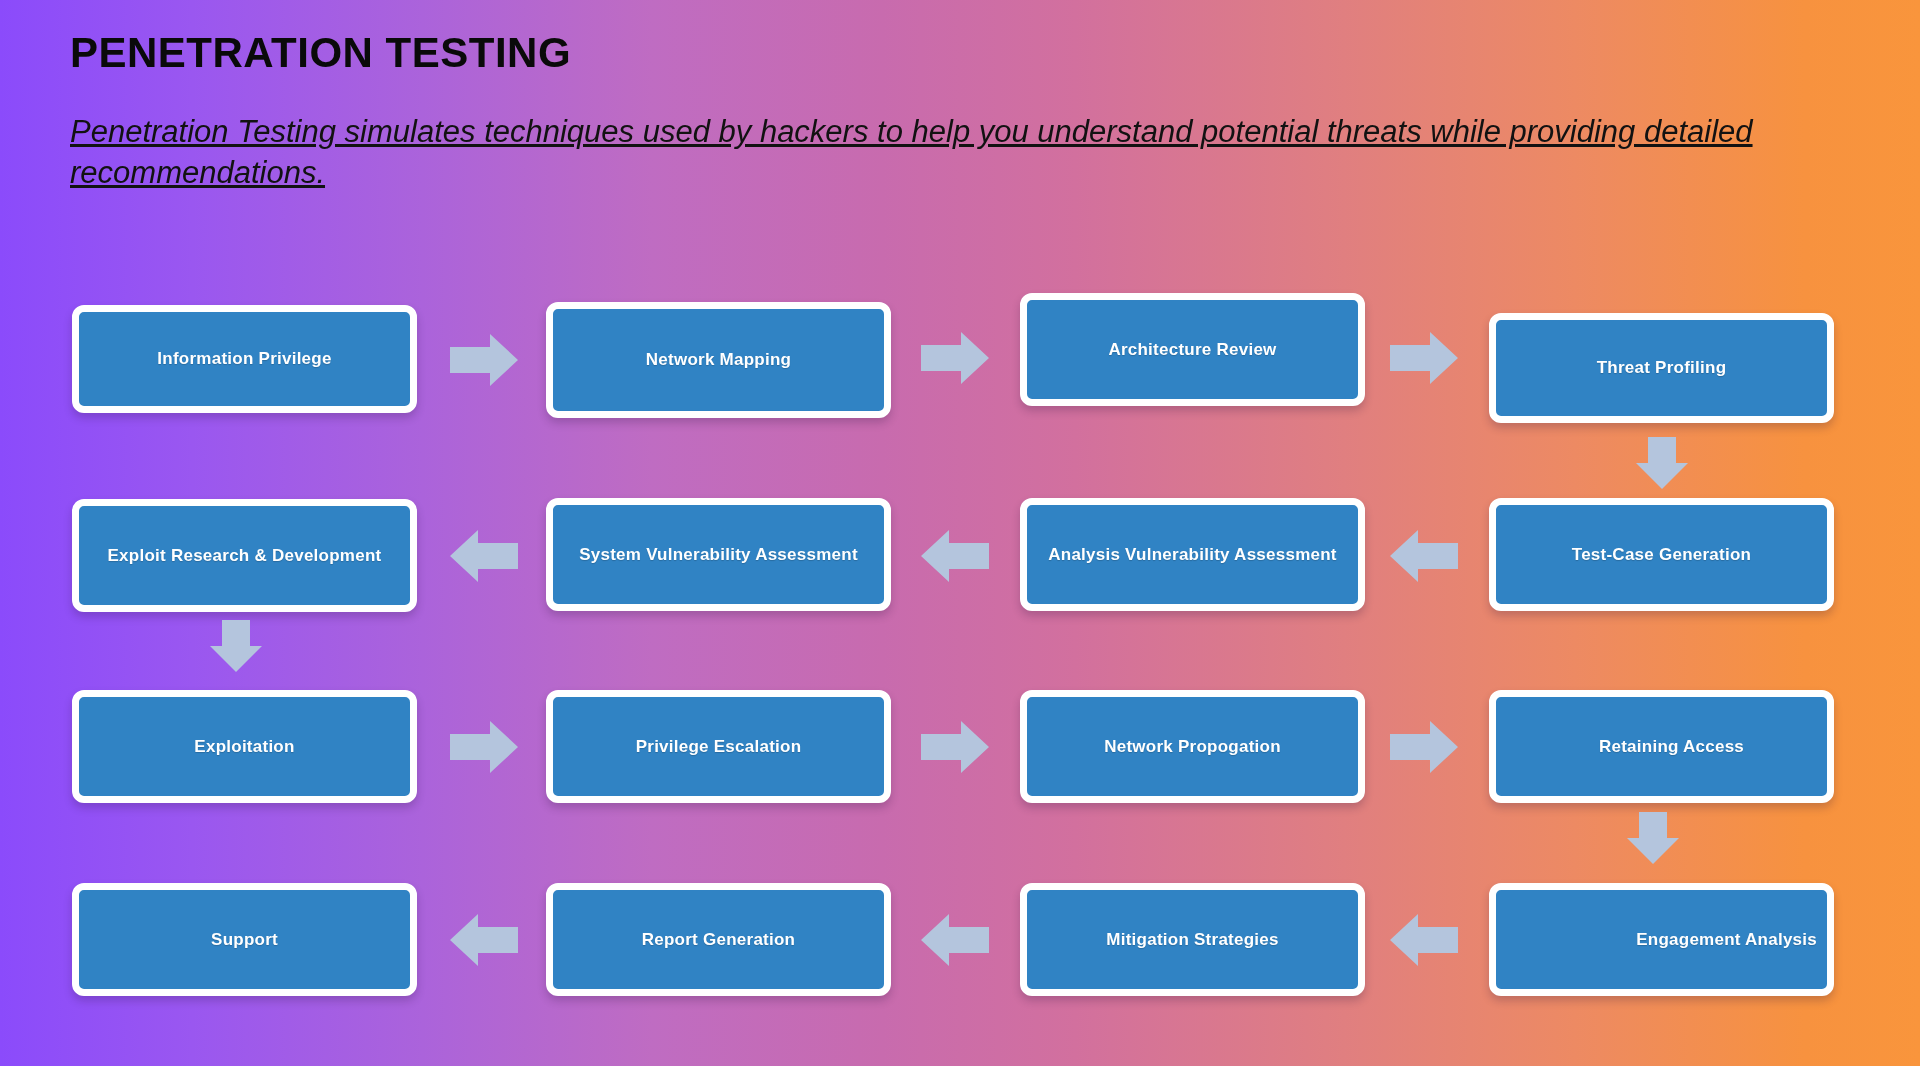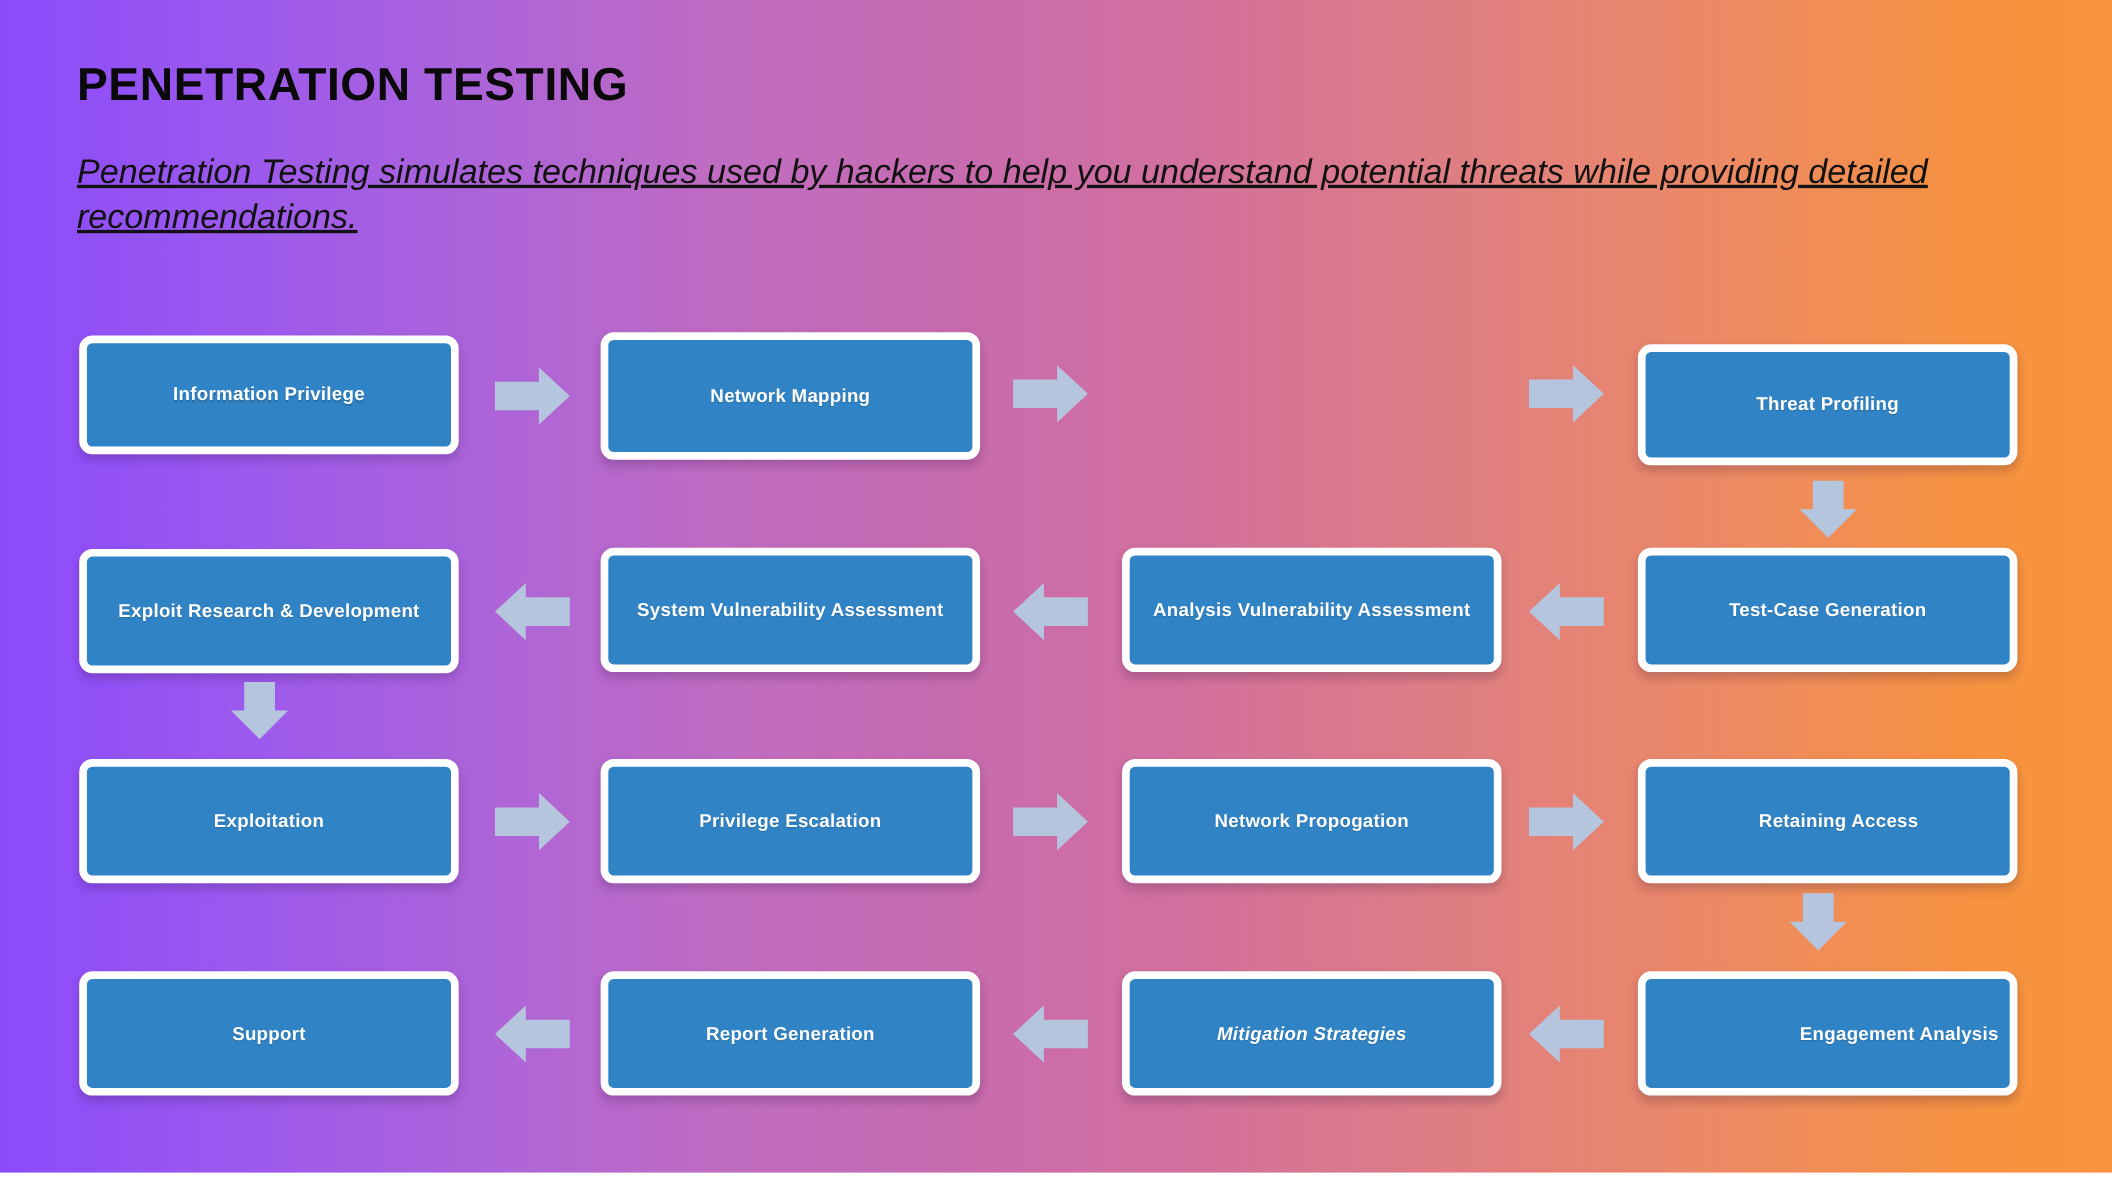--- a/index.html
+++ b/index.html
@@ -23,21 +23,21 @@
         #f7923f 94%,
         #f9953c 100%);
     overflow:hidden;
   }
   #bottom-strip {
     position:absolute; left:0; bottom:0; width:1920px; height:14px;
     background:#ffffff;
   }
 
   
-  #header { position:absolute; left:70px; top:54px; width:1810px; }
+  #header { position:absolute; left:70px; top:30px; width:1810px; }
   #page-title {
     font-size:42px; font-weight:bold; color:#0a0a0a;
     letter-spacing:0.5px; line-height:1.1;
     white-space:nowrap;
   }
   #page-subtitle {
     margin-top:36px;
     font-size:31px; font-style:italic; color:#121212;
     line-height:1.32; font-weight:400;
     max-width:1840px;
@@ -92,20 +92,23 @@
   <div class="node" style="left:546px; top:302px; width:345px; height:116px;">
     <span class="node-label">Network Mapping</span>
   </div>
 
   <div class="arrow" style="left:921px; top:330px; width:68px; height:56px;">
     <svg viewBox="0 0 68 56" width="68" height="56">
       <path d="M0,15 L40,15 L40,2 L68,28 L40,54 L40,41 L0,41 Z"></path>
     </svg>
   </div>
 
+  <div class="node" style="left:1020px; top:293px; width:345px; height:113px;">
+    <span class="node-label">Architecture Review</span>
+  </div>
 
   <div class="arrow" style="left:1390px; top:330px; width:68px; height:56px;">
     <svg viewBox="0 0 68 56" width="68" height="56">
       <path d="M0,15 L40,15 L40,2 L68,28 L40,54 L40,41 L0,41 Z"></path>
     </svg>
   </div>
 
   <div class="node" style="left:1489px; top:313px; width:345px; height:110px;">
     <span class="node-label">Threat Profiling</span>
   </div>
@@ -209,21 +212,21 @@
   <div class="node" style="left:546px; top:883px; width:345px; height:113px;">
     <span class="node-label">Report Generation</span>
   </div>
 
   <div class="arrow" style="left:921px; top:912px; width:68px; height:56px;">
     <svg viewBox="0 0 68 56" width="68" height="56">
       <path d="M68,15 L28,15 L28,2 L0,28 L28,54 L28,41 L68,41 Z"></path>
     </svg>
   </div>
 
-  <div class="node" style="left:1020px; top:883px; width:345px; height:113px;font-style:italic;">
+  <div class="node" style="left:1020px; top:883px; width:345px; height:113px;">
     <span class="node-label">Mitigation Strategies</span>
   </div>
 
   <div class="arrow" style="left:1390px; top:912px; width:68px; height:56px;">
     <svg viewBox="0 0 68 56" width="68" height="56">
       <path d="M68,15 L28,15 L28,2 L0,28 L28,54 L28,41 L68,41 Z"></path>
     </svg>
   </div>
 
   <div class="node" style="left:1489px; top:883px; width:345px; height:113px;justify-content:flex-end;">

